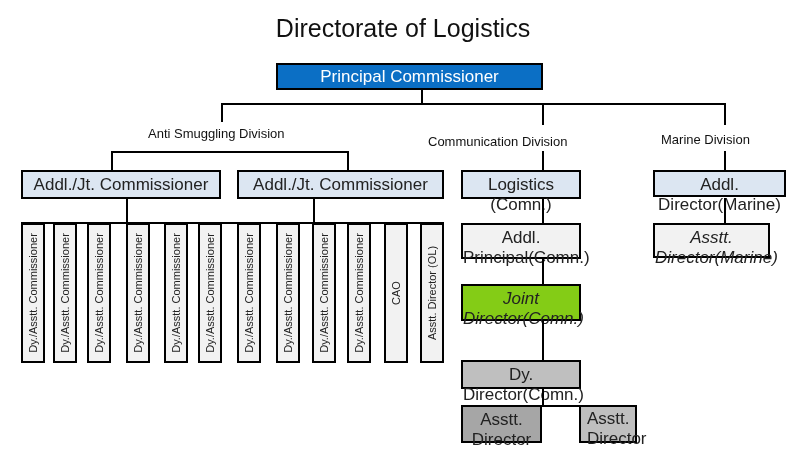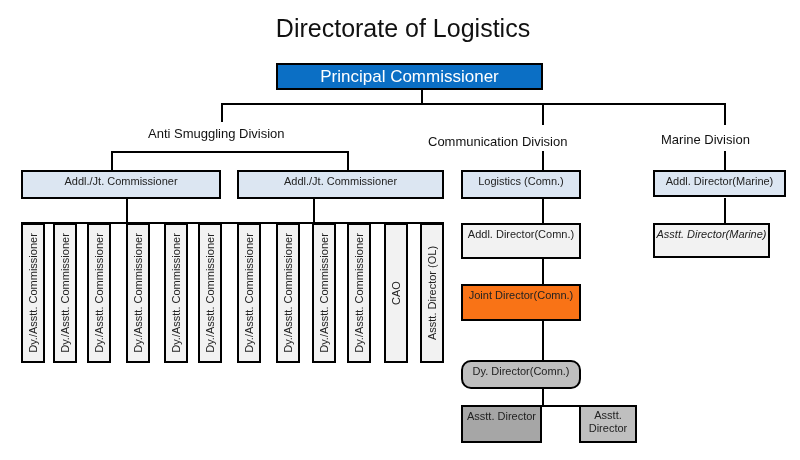--- a/index.html
+++ b/index.html
@@ -1,25 +1,25 @@
 <!DOCTYPE html>
 <html><head>
 <meta charset="utf-8">
 <style>
   html, body { margin:0; padding:0; background:#ffffff; }
   body { width:800px; height:460px; position:relative; overflow:hidden; font-family:"Liberation Sans", "DejaVu Sans", sans-serif; color:#1a1a1a; }
   .title { position:absolute; left:0; width:806px; top:14px; text-align:center; font-size:25px; color:#111; }
   .line { position:absolute; background:#000; }
   .h { height:1.5px; }
   .v { width:1.5px; }
-  .box { position:absolute; box-sizing:border-box; border:2.5px solid #000; font-size:11px; text-align:center; color:#222; line-height:1.2; padding-top:3px; }
+  .box { position:absolute; box-sizing:border-box; border:2.5px solid #000; font-size:17px; text-align:center; color:#222; line-height:1.2; padding-top:3px; }
   .principal { background:#0b6fc5; color:#fff; font-size:17px; padding-top:2px; }
   .blue { background:#dce6f2; }
   .light { background:#f2f2f2; }
-  .mid { background:#f97316; }
+  .mid { background:#84cc16;font-style:italic; }
   .dark { background:#bfbfbf; }
   .darker { background:#a6a6a6; }
   .div-label { position:absolute; font-size:13px; color:#111; white-space:nowrap; }
   .vbox { position:absolute; box-sizing:border-box; border:2.5px solid #000; background:#f2f2f2; width:24px; top:223px; height:140px; }
   .vbox span { position:absolute; left:50%; top:50%; transform:translate(-50%,-50%) rotate(-90deg); white-space:nowrap; font-size:11px; color:#222; }
 </style>
 </head>
 <body>
 
 <div class="title">Directorate of Logistics</div>
@@ -80,25 +80,25 @@
 <div class="vbox" style="left:384px;">
     <span>CAO</span>
   </div>
 <div class="vbox" style="left:420px;">
     <span>Asstt. Director (OL)</span>
   </div>
 
 <div class="line v" style="left:542px;top:151px;height:19px;"></div>
 <div class="box blue" style="left:461px;top:170px;width:120px;height:29px;">Logistics (Comn.)</div>
 <div class="line v" style="left:542px;top:198px;height:26px;"></div>
-<div class="box light" style="left:461px;top:223px;width:120px;height:36px;">Addl. Director(Comn.)</div>
+<div class="box light" style="left:461px;top:223px;width:120px;height:36px;">Addl. Principal(Comn.)</div>
 <div class="line v" style="left:542px;top:258px;height:26px;"></div>
 <div class="box mid" style="left:461px;top:284px;width:120px;height:37px;">Joint Director(Comn.)</div>
 <div class="line v" style="left:542px;top:320px;height:41px;"></div>
-<div class="box dark" style="left:461px;top:360px;width:120px;height:29px;border-radius:10px;">Dy. Director(Comn.)</div>
+<div class="box dark" style="left:461px;top:360px;width:120px;height:29px;">Dy. Director(Comn.)</div>
 <div class="line v" style="left:542px;top:388px;height:18px;"></div>
 <div class="line h" style="left:542px;top:405px;width:66px;"></div>
 <div class="box darker" style="left:461px;top:405px;width:81px;height:38px;">Asstt. Director</div>
 <div class="box dark" style="left:579px;top:405px;width:58px;height:38px;padding:2px 6px 0;">Asstt. Director</div>
 
 <div class="line v" style="left:724px;top:151px;height:19px;"></div>
 <div class="box blue" style="left:653px;top:170px;width:133px;height:27px;">Addl. Director(Marine)</div>
 <div class="line v" style="left:724px;top:198px;height:26px;"></div>
 <div class="box light" style="left:653px;top:223px;width:117px;height:35px;font-style:italic;">Asstt. Director(Marine)</div>
 

